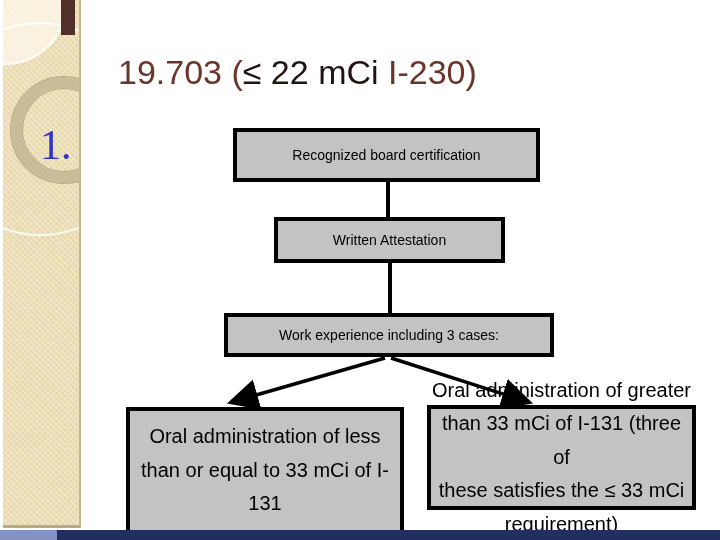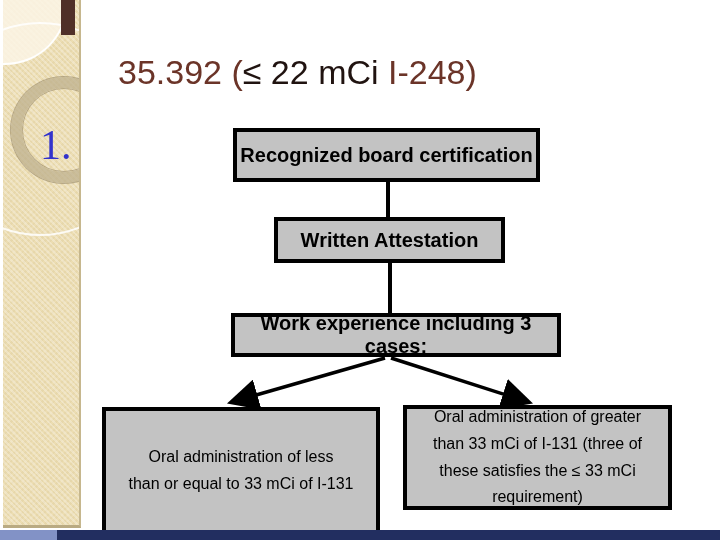--- a/index.html
+++ b/index.html
@@ -50,25 +50,25 @@
   }
   .title-red{color:#6b3428;}
   .title-dark{color:#201310;}
   
   .fbox{
     position:absolute;box-sizing:border-box;
     background:#c3c3c3;border:4px solid #000;
     display:flex;align-items:center;justify-content:center;
     text-align:center;color:#000;
   }
-  .fbox.bold{font-weight:bold;font-size:20px;}
-  .fbox.regular{font-size:16px;line-height:1.68;white-space:pre-line;}
+  .fbox.bold{font-weight:normal;font-size:14px;}
+  .fbox.regular{font-size:20px;line-height:1.68;white-space:pre-line;margin-left:24px;}
   #box-certification{left:233px;top:128px;width:307px;height:54px;}
   #box-attestation  {left:274px;top:217px;width:231px;height:46px;text-align:center;}
-  #box-experience   {left:231px;top:313px;width:330px;height:44px;}
+  #box-experience   {left:224px;top:313px;width:330px;height:44px;}
   #box-oral-less    {left:102px;top:407px;width:278px;height:127px;}
   #box-oral-greater {left:403px;top:405px;width:269px;height:105px;}
   
   #connectors{position:absolute;left:0;top:0;width:720px;height:540px;pointer-events:none;}
   #connectors line{stroke:#000;}
   
   #footer-blue{position:absolute;left:0;bottom:0;width:57px;height:10px;background:#8292c6;}
   #footer-navy{position:absolute;left:57px;bottom:0;width:663px;height:10px;background:#222e60;}
 </style>
 </head>
@@ -78,21 +78,21 @@
 
   <div id="sidebar">
     <div class="circle" id="circle-light"></div>
     <div class="circle" id="circle-thin"></div>
     <div class="circle" id="circle-ring"></div>
     <div id="accent-tab"></div>
   </div>
 
   <div id="outline-number">1.</div>
 
-  <div id="slide-title"><span class="title-red">35.392 (</span><span class="title-dark">≤ 22 mCi </span><span class="title-red">I-248)</span></div>
+  <div id="slide-title"><span class="title-red">19.703 (</span><span class="title-dark">≤ 22 mCi </span><span class="title-red">I-230)</span></div>
 
   <svg id="connectors" viewBox="0 0 720 540" xmlns="http://www.w3.org/2000/svg">
     <defs>
       <marker id="arrowhead" markerWidth="10" markerHeight="9" refX="7.5" refY="4.5" orient="auto">
         <path d="M0,0 L9,4.5 L0,9 z" fill="#000"></path>
       </marker>
     </defs>
     <line x1="388" y1="180" x2="388" y2="219" stroke-width="4"></line>
     <line x1="390" y1="261" x2="390" y2="315" stroke-width="4"></line>
     <line x1="385" y1="358" x2="232" y2="402" stroke-width="3.5" marker-end="url(#arrowhead)"></line>

